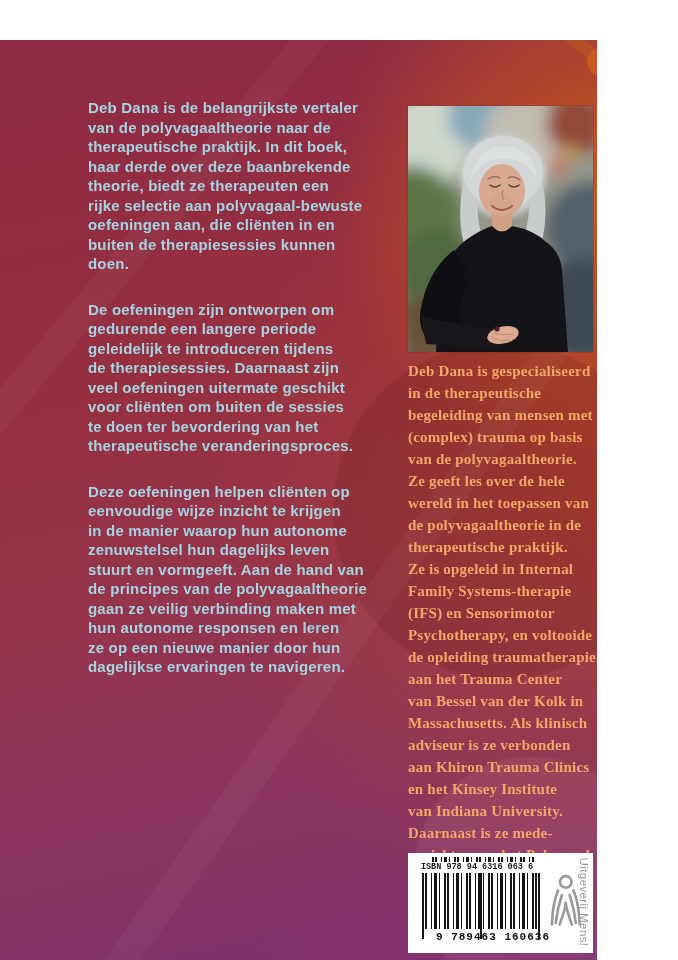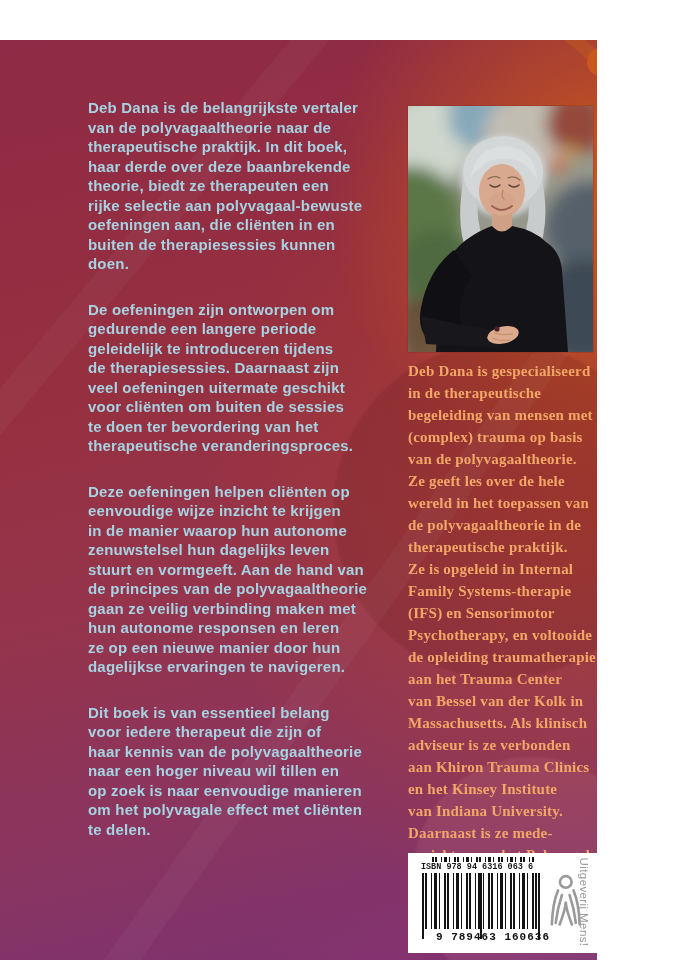--- a/index.html
+++ b/index.html
@@ -22,21 +22,21 @@
   
   .photo{position:absolute;left:408px;top:66px;width:185px;height:246px;overflow:hidden;
     box-shadow:0 0 0 1px rgba(120,40,30,.25);}
   .credit{position:absolute;left:602px;top:190px;transform:translate(-50%,-50%) rotate(-90deg);
     white-space:nowrap;font-size:9.5px;font-weight:bold;letter-spacing:0.6px;color:#b7d3df;}
   
   .bio{position:absolute;left:408px;top:320px;width:210px;font-family:"Liberation Serif",serif;
     font-weight:bold;font-size:15px;line-height:22px;color:#f3a766;white-space:pre-line;
     letter-spacing:0.2px;}
   
-  .isbn-box{position:absolute;left:408px;top:813px;width:185px;height:100px;background:#ffffff;padding-left:28px;}
+  .isbn-box{position:absolute;left:408px;top:813px;width:185px;height:100px;background:#ffffff;}
   .bars-stub{position:absolute;left:24px;top:4px;width:102px;height:5px;
     background:repeating-linear-gradient(90deg,#141414 0 2px,#fff 2px 3px,#141414 3px 5px,#fff 5px 9px,#141414 9px 10px,#fff 10px 12px,#141414 12px 15px,#fff 15px 17px,#141414 17px 18px,#fff 18px 22px);}
   .isbn-label{position:absolute;left:0;top:9px;width:138px;text-align:center;
     font-family:"Liberation Mono",monospace;font-size:8.5px;font-weight:bold;color:#1a1a1a;letter-spacing:0px;white-space:nowrap;}
   .barcode-bars{position:absolute;left:14px;top:20px;width:118px;height:56px;
     background:repeating-linear-gradient(90deg,#141414 0 2px,#fff 2px 3px,#141414 3px 5px,#fff 5px 9px,#141414 9px 10px,#fff 10px 12px,#141414 12px 15px,#fff 15px 17px,#141414 17px 18px,#fff 18px 22px);}
   .guard{position:absolute;top:20px;width:2px;height:66px;background:#141414;}
   .barcode-number{position:absolute;left:2px;top:78px;width:140px;text-align:right;
     font-family:"Liberation Mono",monospace;font-size:11px;font-weight:bold;color:#111;letter-spacing:1px;white-space:nowrap;}
   .pub-logo{position:absolute;left:140px;top:16px;width:34px;height:66px;}
@@ -86,27 +86,20 @@
     <p>Deze oefeningen helpen cliënten op
 eenvoudige wijze inzicht te krijgen
 in de manier waarop hun autonome
 zenuwstelsel hun dagelijks leven
 stuurt en vormgeeft. Aan de hand van
 de principes van de polyvagaaltheorie
 gaan ze veilig verbinding maken met
 hun autonome responsen en leren
 ze op een nieuwe manier door hun
 dagelijkse ervaringen te navigeren.</p>
-    <p>Dit boek is van essentieel belang
-voor iedere therapeut die zijn of
-haar kennis van de polyvagaaltheorie
-naar een hoger niveau wil tillen en
-op zoek is naar eenvoudige manieren
-om het polyvagale effect met cliënten
-te delen.</p>
   </div>
 
   <div class="photo">
     <svg width="185" height="246" viewBox="0 0 185 246">
       <defs>
         <filter id="b8" x="-40%" y="-40%" width="180%" height="180%">
             <feGaussianBlur stdDeviation="8"></feGaussianBlur>
           </filter>
         <filter id="b3" x="-40%" y="-40%" width="180%" height="180%">
             <feGaussianBlur stdDeviation="3"></feGaussianBlur>

